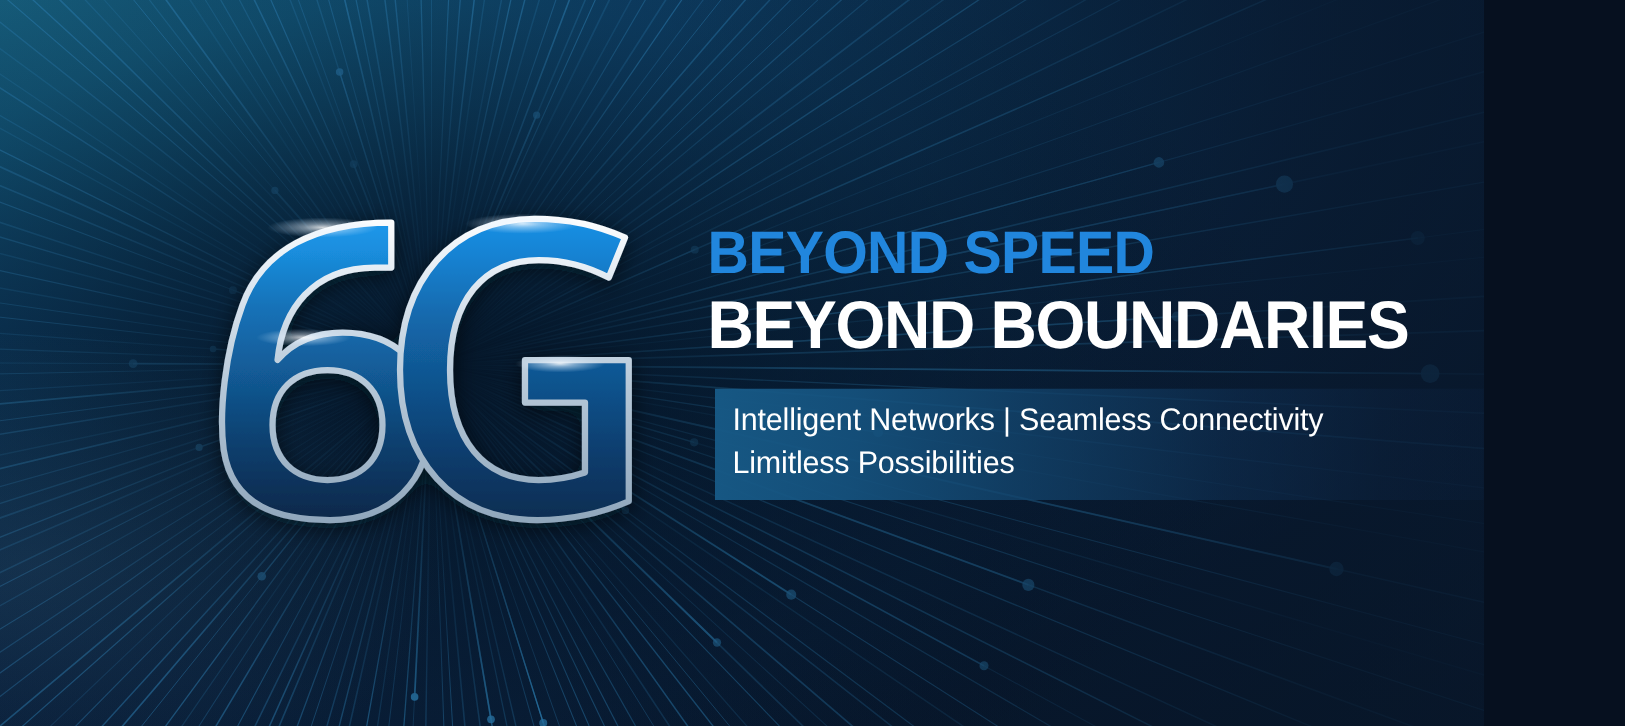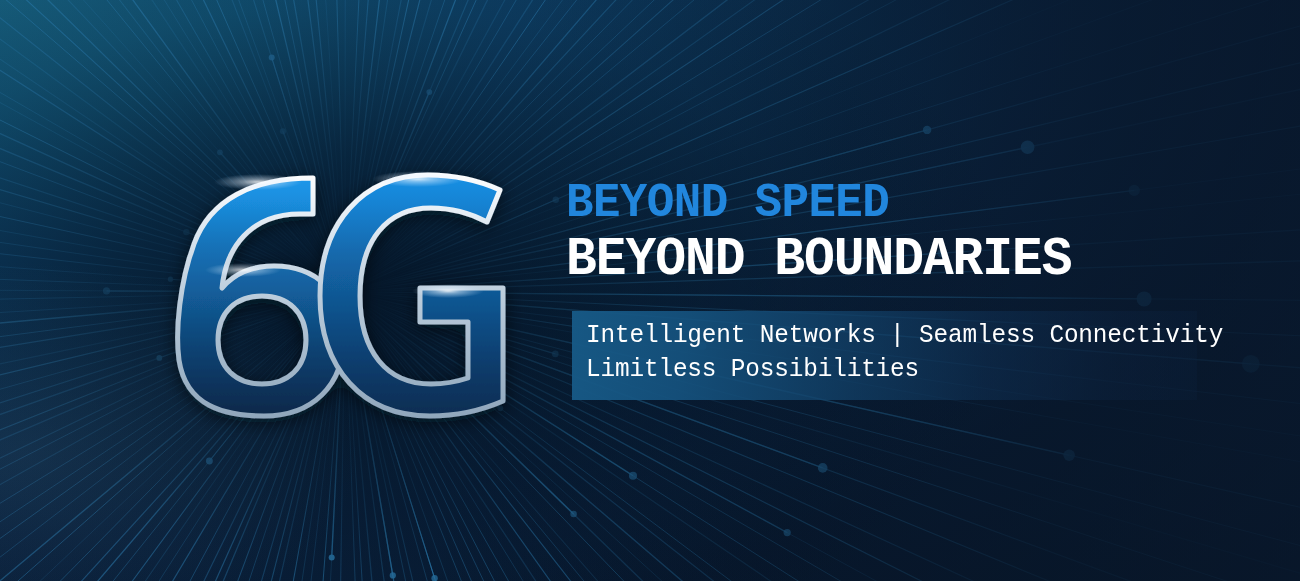--- a/index.html
+++ b/index.html
@@ -3,24 +3,24 @@
 <meta charset="utf-8">
 <title>6G Banner</title>
 <style>
   html, body {
     margin: 0;
     padding: 0;
     background: #06101f;
   }
   #banner {
     position: relative;
-    width: 1300px;
+    width: 1187px;
     height: 581px;
     overflow: hidden;
-    font-family: Liberation Mono, monospace;
+    font-family: Liberation Sans, sans-serif;
     background: #0b1b31;
   }
   .layer {
     position: absolute;
     top: 0; left: 0;
     width: 1300px;
     height: 581px;
   }
   
   #bg-base {

